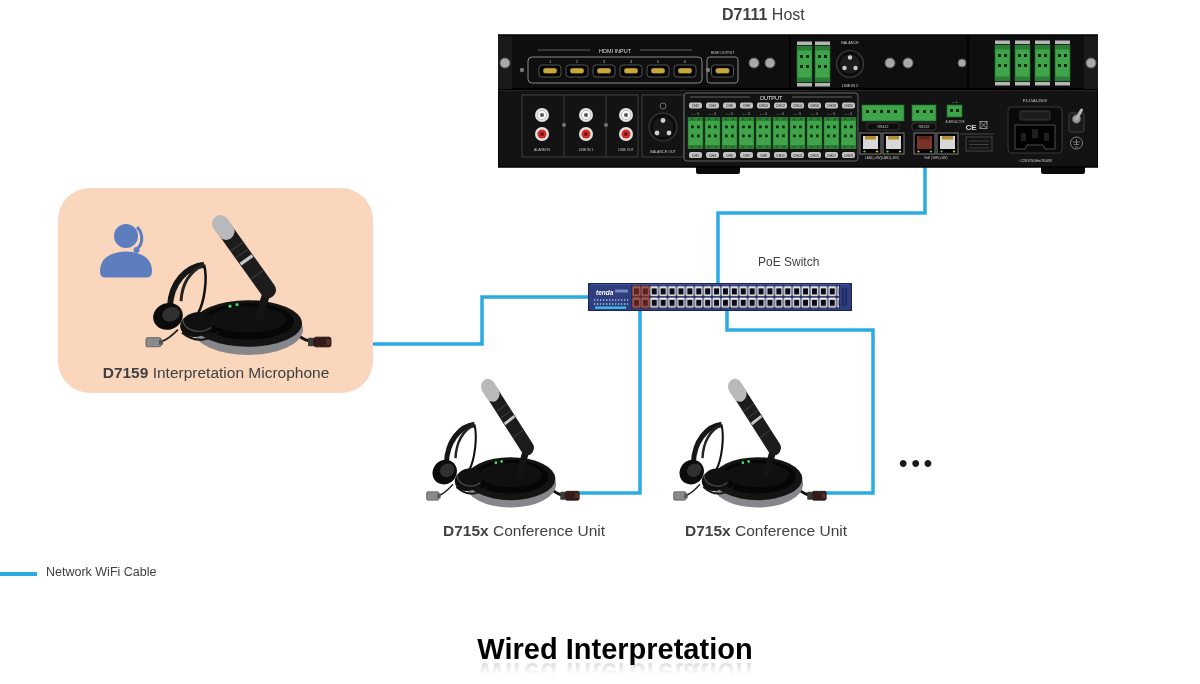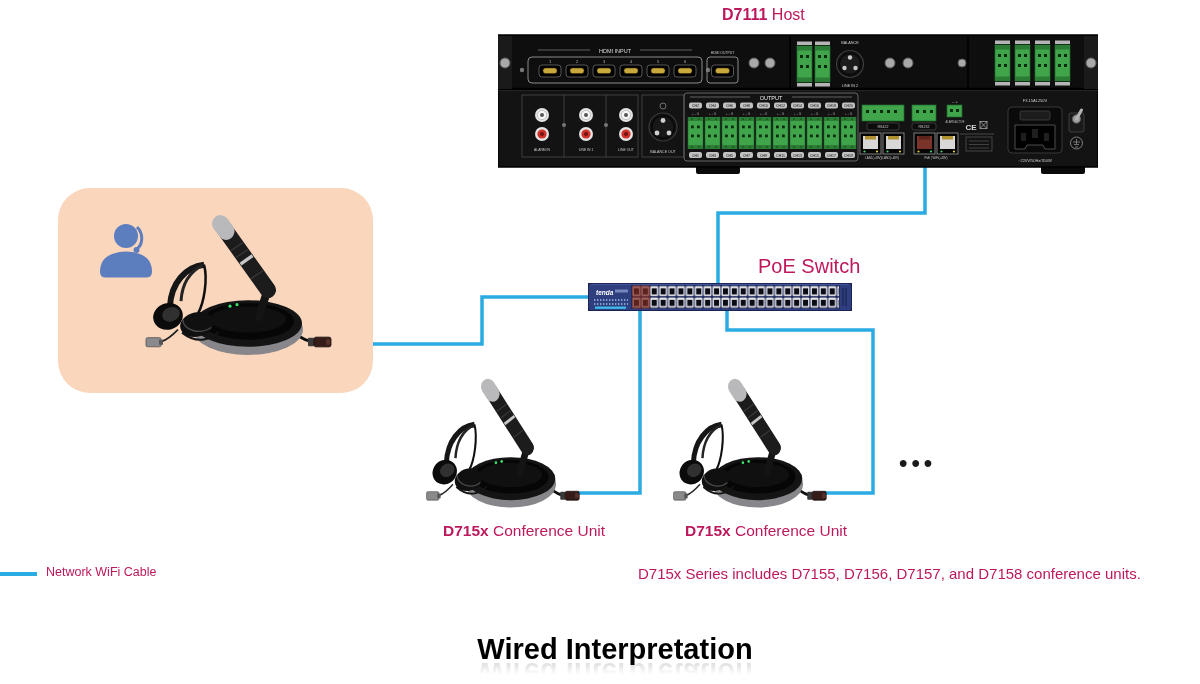--- a/index.html
+++ b/index.html
@@ -1,22 +1,22 @@
 <!DOCTYPE html>
 <html><head>
 <meta charset="utf-8">
 <style>
   html,body{margin:0;padding:0;background:#fff;}
   #canvas{position:relative;width:1200px;height:684px;background:#ffffff;overflow:hidden;
           font-family:"Liberation Sans",sans-serif;color:#111;}
   .abs{position:absolute;}
-  .lbl{white-space:nowrap;color:#be185d;}
+  .lbl{white-space:nowrap;color:#404040;}
   .b{font-weight:bold;}
   .host-label{left:722px;top:6px;font-size:16px;}
-  .poe-label{left:758px;top:255px;font-size:20px;}
+  .poe-label{left:758px;top:255px;font-size:12px;}
   .d7159-label{left:216px;top:364px;font-size:15.5px;transform:translateX(-50%);}
   .unit1-label{left:524px;top:522px;font-size:15.5px;transform:translateX(-50%);}
   .unit2-label{left:766px;top:522px;font-size:15.5px;transform:translateX(-50%);}
   .dots{left:899px;top:449px;font-size:24px;font-weight:bold;letter-spacing:4px;color:#1a1a1a;}
   .legend-line{left:0;top:572px;width:37px;height:4px;background:#2AACE3;}
   .legend-text{left:46px;top:565px;font-size:12.5px;}
   .series-note{left:638px;top:565px;font-size:15px;}
   .interp-box{left:58px;top:188px;width:315px;height:205px;border-radius:32px;background:#F9D6BC;}
   .title-wrap{left:315px;top:634px;width:600px;text-align:center;line-height:1.05;}
   .title-main{font-size:29px;font-weight:bold;color:#000;}
@@ -420,36 +420,36 @@
     <path d="M255,5 V23 M258,5 V23" stroke="#1c2754" stroke-width="1.2"></path>
   </svg>
 
   <div class="abs interp-box"></div>
   <svg class="abs" style="left:96px;top:218px" width="64" height="64" viewBox="0 0 64 64">
     <use href="#personicon" xlink:href="#personicon"></use>
   </svg>
   <svg class="abs" style="left:138px;top:212px" width="200" height="152" viewBox="0 0 200 150" preserveAspectRatio="none">
     <use href="#micunit" xlink:href="#micunit"></use>
   </svg>
+  <div class="abs lbl d7159-label"><span class="b">D7159</span><span> Interpretation Microphone</span></div>
 
   <svg class="abs" style="left:420px;top:376px" width="165" height="140" viewBox="0 0 200 150" preserveAspectRatio="none">
     <use href="#micunit" xlink:href="#micunit"></use>
   </svg>
   <div class="abs lbl unit1-label"><span class="b">D715x</span><span> Conference Unit</span></div>
 
   <svg class="abs" style="left:667px;top:376px" width="165" height="140" viewBox="0 0 200 150" preserveAspectRatio="none">
     <use href="#micunit" xlink:href="#micunit"></use>
   </svg>
   <div class="abs lbl unit2-label"><span class="b">D715x</span><span> Conference Unit</span></div>
 
   <div class="abs lbl dots">•••</div>
 
   <div class="abs legend-line"></div>
   <div class="abs lbl legend-text">Network WiFi Cable</div>
 
-  <div class="abs lbl series-note">D715x Series includes D7155, D7156, D7157, and D7158 conference units.</div>
 
   <div class="abs title-wrap">
     <div class="title-main">Wired Interpretation</div>
     <div class="title-reflect">Wired Interpretation</div>
   </div>
 
 </div>
 
 </body></html>

